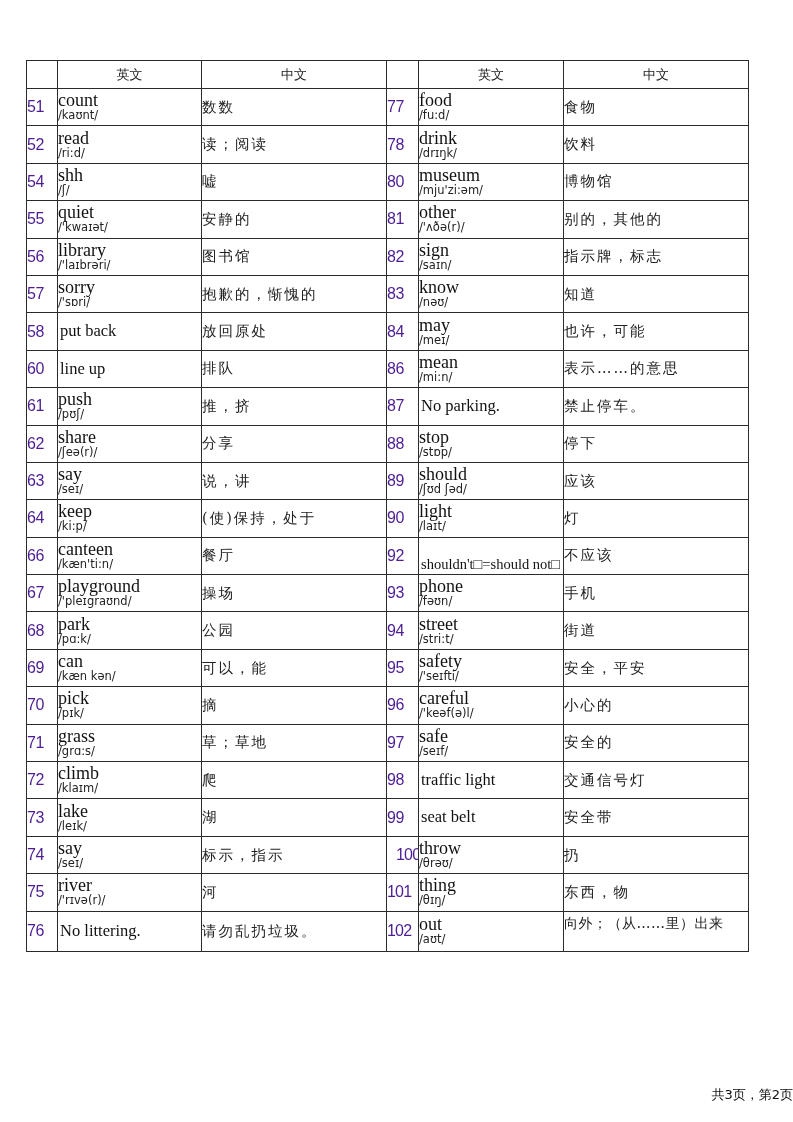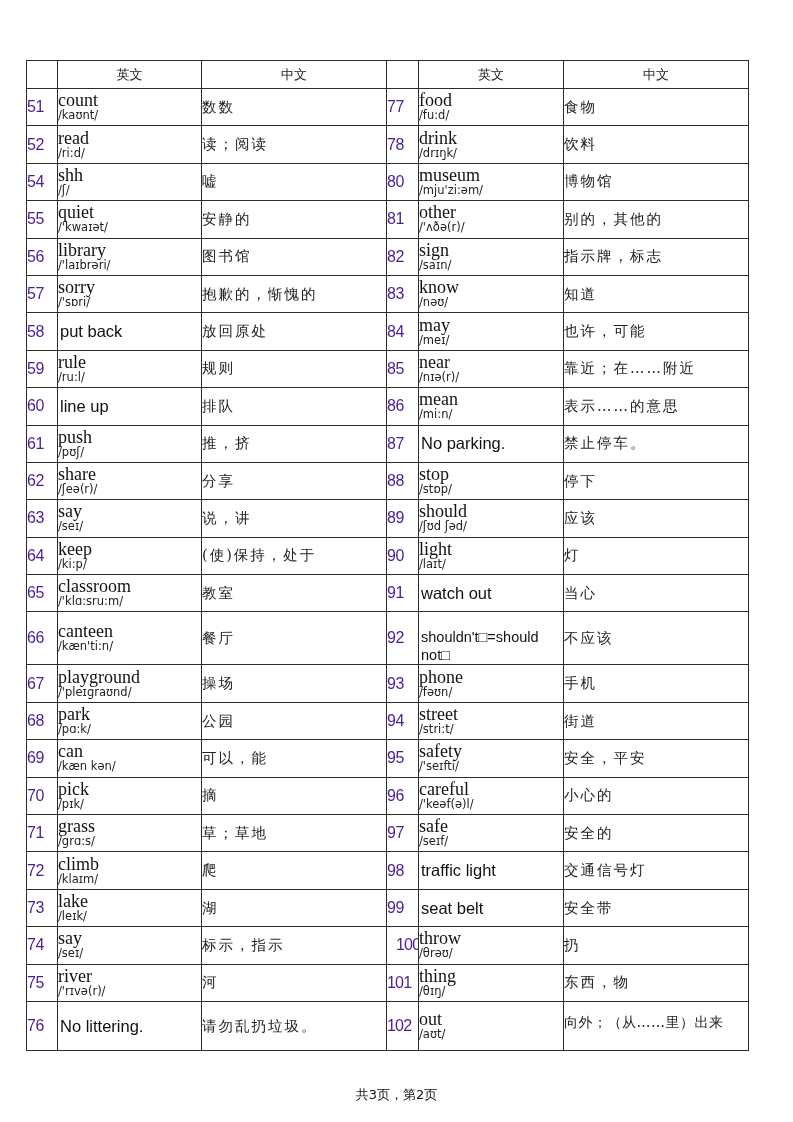--- a/index.html
+++ b/index.html
@@ -28,30 +28,30 @@
   td.en { padding-left: 2px; line-height: 1; }
   .word {
     display: block; font-family: "Liberation Serif", serif; font-size: 18px; color: #111;
     line-height: 17px;
   }
   .phon {
     display: block; font-family: "DejaVu Sans", sans-serif; font-size: 11.5px; color: #222;
     line-height: 13px; white-space: nowrap;
   }
   .phrase {
-    font-family: Liberation Sans, sans-serif; font-size: 16.5px; color: #111; padding-left: 2px; margin-top: 16px;
+    font-family: Liberation Serif, serif; font-size: 16.5px; color: #111; padding-left: 2px; margin-top: 16px;
   }
   .phrase.small { font-size: 14.5px; line-height: 18px; display:block; }
   td.zh {
     font-family: "DejaVu Serif", serif; font-size: 14.5px; color: #222;
     padding-left: 5px; letter-spacing: 2px; white-space: nowrap;
   }
-  td.zh.top { vertical-align: top; padding-top: 12px; letter-spacing: 0.5px; font-size: 14px; }
+  td.zh.top { vertical-align: top; padding-top: 3px; letter-spacing: 0.5px; font-size: 14px; }
   .footer {
-    position: absolute; top: 1086px; left: 0; width: 793px; text-align: center;
+    position: absolute; top: 1086px; left: 0; width: 793px; text-align: right;
     font-family: "DejaVu Sans", sans-serif; font-size: 13px; color: #111;
   }
 </style>
 </head>
 <body>
 
 <div class="page">
   <table class="vocab">
     <colgroup>
       <col style="width:31px">
@@ -161,34 +161,20 @@
           <td class="en"><span class="phrase">put back</span></td>
           <td class="zh">放回原处</td>
           <td class="num">84</td>
           <td class="en">
             <span class="word">may</span>
             <span class="phon">/meɪ/</span>
           </td>
           <td class="zh">也许，可能</td>
         </tr>
         <tr class="row">
-          <td class="num">59</td>
-          <td class="en">
-            <span class="word">rule</span>
-            <span class="phon">/ru:l/</span>
-          </td>
-          <td class="zh">规则</td>
-          <td class="num">85</td>
-          <td class="en">
-            <span class="word">near</span>
-            <span class="phon">/nɪə(r)/</span>
-          </td>
-          <td class="zh">靠近；在……附近</td>
-        </tr>
-        <tr class="row">
           <td class="num">60</td>
           <td class="en"><span class="phrase">line up</span></td>
           <td class="zh">排队</td>
           <td class="num">86</td>
           <td class="en">
             <span class="word">mean</span>
             <span class="phon">/mi:n/</span>
           </td>
           <td class="zh">表示……的意思</td>
         </tr>
@@ -237,31 +223,20 @@
             <span class="word">keep</span>
             <span class="phon">/ki:p/</span>
           </td>
           <td class="zh">(使)保持，处于</td>
           <td class="num">90</td>
           <td class="en">
             <span class="word">light</span>
             <span class="phon">/laɪt/</span>
           </td>
           <td class="zh">灯</td>
-        </tr>
-        <tr class="row">
-          <td class="num">65</td>
-          <td class="en">
-            <span class="word">classroom</span>
-            <span class="phon">/'klɑ:sru:m/</span>
-          </td>
-          <td class="zh">教室</td>
-          <td class="num">91</td>
-          <td class="en"><span class="phrase">watch out</span></td>
-          <td class="zh">当心</td>
         </tr>
         <tr class="row">
           <td class="num">66</td>
           <td class="en">
             <span class="word">canteen</span>
             <span class="phon">/kæn'ti:n/</span>
           </td>
           <td class="zh">餐厅</td>
           <td class="num">92</td>
           <td class="en">

